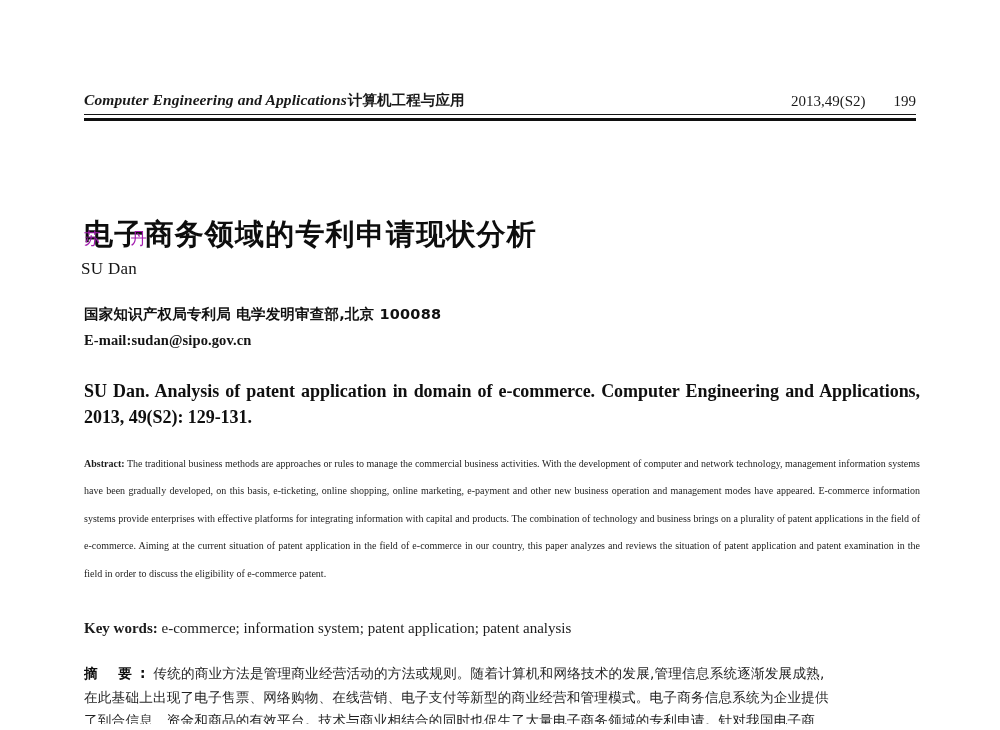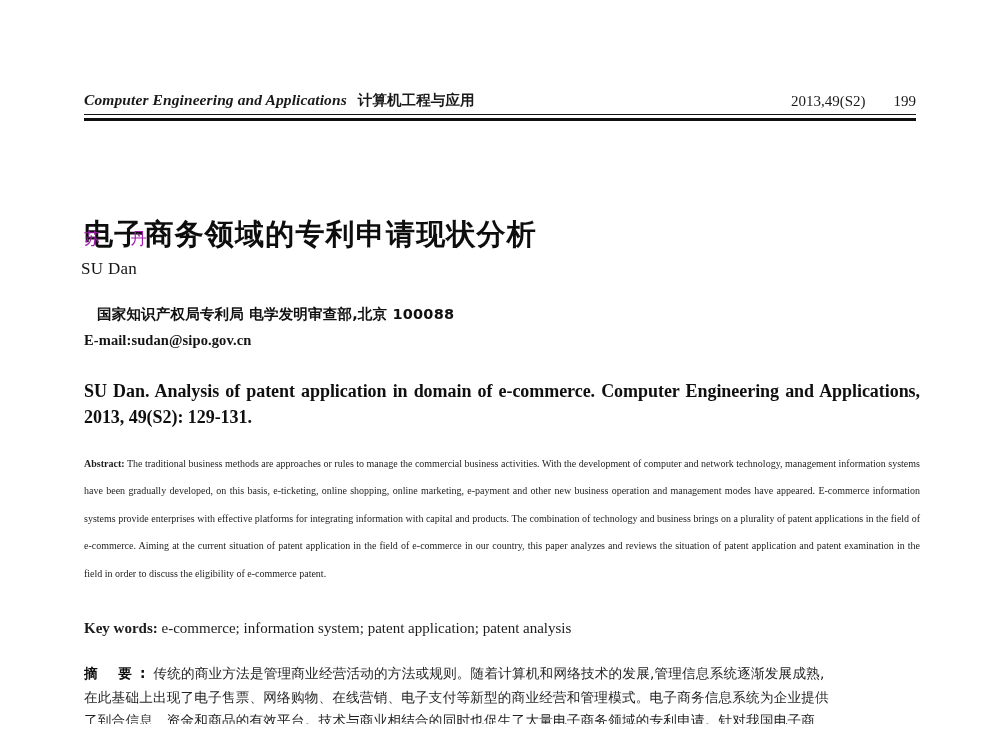--- a/index.html
+++ b/index.html
@@ -41,21 +41,21 @@
   }
   .runhead-journal .en {
     font-style: italic;
     font-weight: 600;
     font-family: "Liberation Serif", serif;
   }
   .runhead-journal .cn {
     font-family: Liberation Serif, serif;
     font-weight: 700;
     font-size: 14.5px;
-    margin-left: 11px;
+    margin-left: 1px;
   }
   .runhead-right {
     display: flex;
     align-items: flex-end;
     gap: 28px;
     font-size: 15px;
     white-space: nowrap;
   }
 
   .rule-thin {
@@ -113,21 +113,20 @@
   .affiliation {
     position: absolute;
     left: 84px;
     top: 305px;
     font-family: "DejaVu Sans", sans-serif;
     font-weight: 700;
     font-size: 14.5px;
     letter-spacing: .2px;
     color: #101010;
     white-space: nowrap;
-    margin-left: 13px;
   }
   .email {
     position: absolute;
     left: 84px;
     top: 332px;
     font-size: 14.5px;
     font-weight: 700;
     letter-spacing: .1px;
     color: #141414;
     white-space: nowrap;

